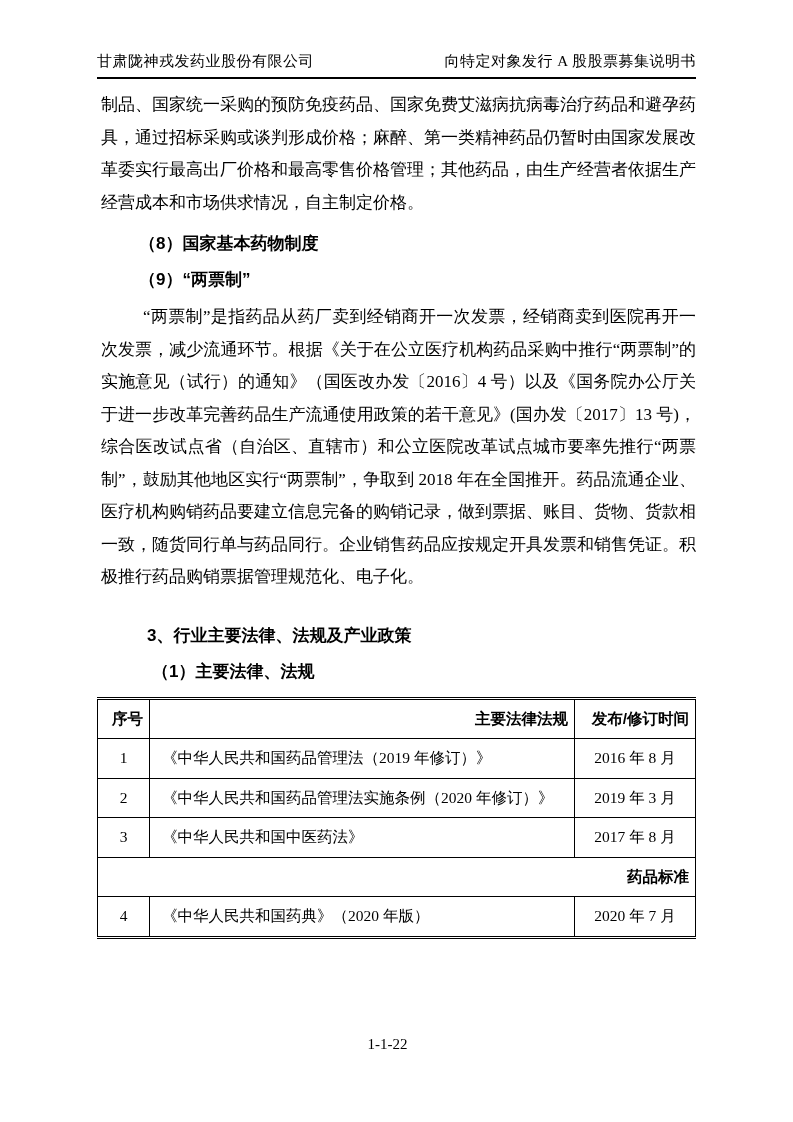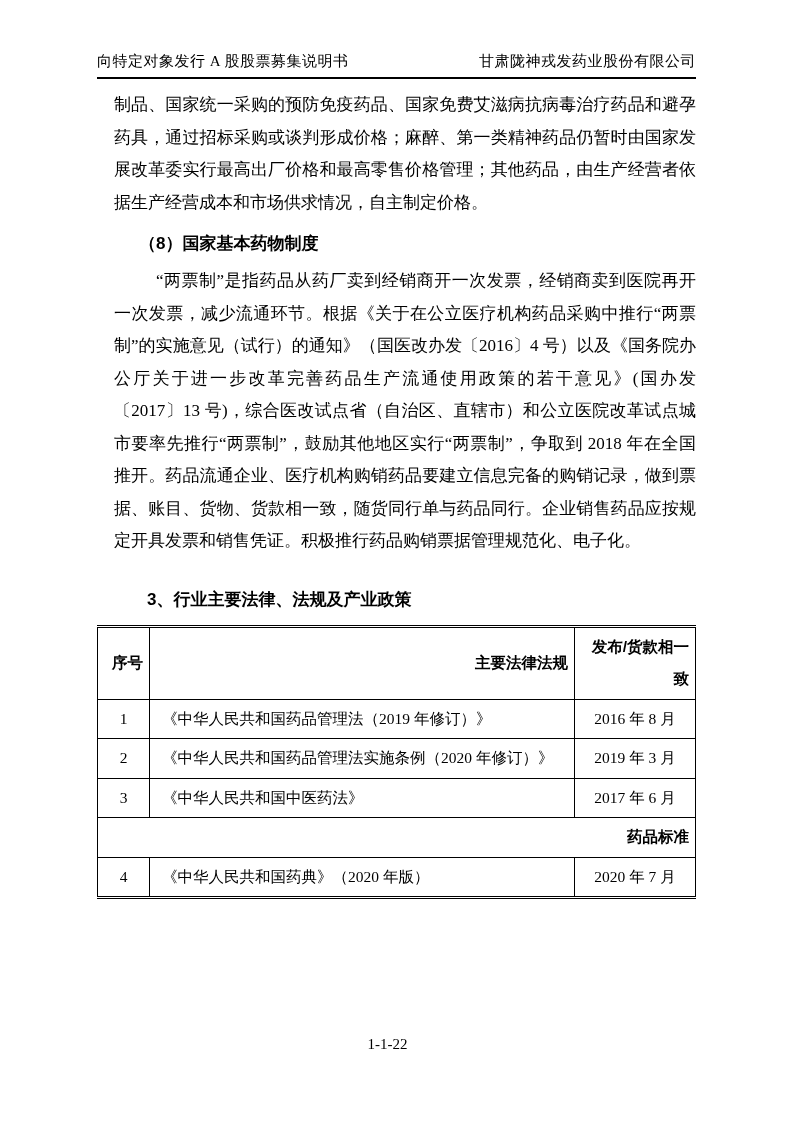--- a/index.html
+++ b/index.html
@@ -21,21 +21,21 @@
     align-items: flex-end;
     padding-top: 52px;
     padding-bottom: 6px;
     border-bottom: 2px solid #000;
     font-size: 15px;
     letter-spacing: 0.5px;
   }
 
   
   .doc-body { font-size: 17px; line-height: 32.5px; text-align: justify; }
-  .doc-body p { margin: 10px 0 0 17px; }
+  .doc-body p { margin: 10px 0 0 4px; }
   p.para-indent { text-indent: 42px; }
   p.para-cont { text-indent: 0; }
 
   .h-hei {
     font-family: "Liberation Sans", "DejaVu Sans", sans-serif;
     font-weight: bold;
     font-size: 17px;
     line-height: 23px;
     margin: 13px 0 0 0;
   }
@@ -76,60 +76,62 @@
     font-size: 15px;
   }
 </style>
 </head>
 <body>
 
 <div class="page">
 
   <div class="margins">
     <div class="doc-header">
+      <span>甘肃陇神戎发药业股份有限公司</span>
       <span>向特定对象发行 A 股股票募集说明书</span>
-      <span>甘肃陇神戎发药业股份有限公司</span>
     </div>
 
     <div class="doc-body">
       <p class="para-cont">制品、国家统一采购的预防免疫药品、国家免费艾滋病抗病毒治疗药品和避孕药具，通过招标采购或谈判形成价格；麻醉、第一类精神药品仍暂时由国家发展改革委实行最高出厂价格和最高零售价格管理；其他药品，由生产经营者依据生产经营成本和市场供求情况，自主制定价格。</p>
 
       <div class="h-hei h-l3">（8）国家基本药物制度</div>
 
 
+      <div class="h-hei h-l3">（9）“两票制”</div>
 
       <p class="para-indent">“两票制”是指药品从药厂卖到经销商开一次发票，经销商卖到医院再开一次发票，减少流通环节。根据《关于在公立医疗机构药品采购中推行“两票制”的实施意见（试行）的通知》（国医改办发〔2016〕4 号）以及《国务院办公厅关于进一步改革完善药品生产流通使用政策的若干意见》(国办发〔2017〕13 号)，综合医改试点省（自治区、直辖市）和公立医院改革试点城市要率先推行“两票制”，鼓励其他地区实行“两票制”，争取到 2018 年在全国推开。药品流通企业、医疗机构购销药品要建立信息完备的购销记录，做到票据、账目、货物、货款相一致，随货同行单与药品同行。企业销售药品应按规定开具发票和销售凭证。积极推行药品购销票据管理规范化、电子化。</p>
 
       <div class="h-hei h-l2">3、行业主要法律、法规及产业政策</div>
 
+      <div class="h-hei h-l3b">（1）主要法律、法规</div>
 
       <div class="laws-table-wrap">
         <table class="laws">
           <thead>
             <tr>
               <th class="col-no">序号</th>
               <th>主要法律法规</th>
-              <th class="col-date">发布/货款相一致</th>
+              <th class="col-date">发布/修订时间</th>
             </tr>
           </thead>
           <tbody>
             <tr>
               <td class="col-no">1</td>
               <td class="col-name">《中华人民共和国药品管理法（2019 年修订）》</td>
               <td class="col-date">2016 年 8 月</td>
             </tr>
             <tr>
               <td class="col-no">2</td>
               <td class="col-name">《中华人民共和国药品管理法实施条例（2020 年修订）》</td>
               <td class="col-date">2019 年 3 月</td>
             </tr>
             <tr>
               <td class="col-no">3</td>
               <td class="col-name">《中华人民共和国中医药法》</td>
-              <td class="col-date">2017 年 6 月</td>
+              <td class="col-date">2017 年 8 月</td>
             </tr>
             <tr>
               <td class="group-cell" colspan="3">药品标准</td>
             </tr>
             <tr>
               <td class="col-no">4</td>
               <td class="col-name">《中华人民共和国药典》（2020 年版）</td>
               <td class="col-date">2020 年 7 月</td>
             </tr>
           </tbody>

